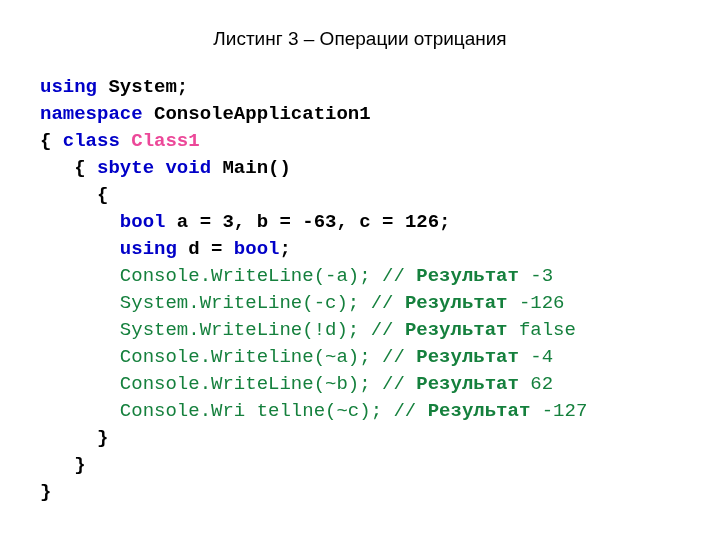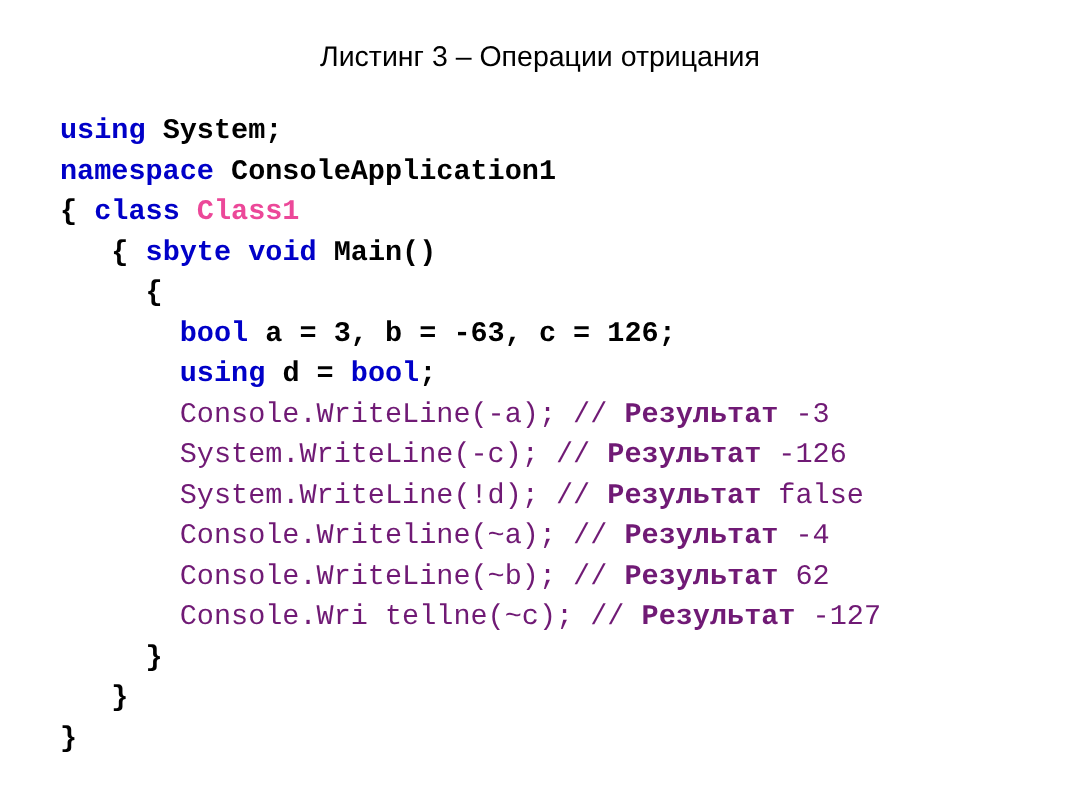--- a/index.html
+++ b/index.html
@@ -22,21 +22,21 @@
   }
   .code {
     font-family: Consolas, "Courier New", monospace;
     font-size: 19px;
     line-height: 1.42;
     white-space: pre;
     color: #000;
   }
   .kw  { color: #0000c8; font-weight: bold; }
   .typ { color: #ec4899; font-weight: bold; }
-  .grn { color: #701a75; }
+  .grn { color: #15803d; }
   .bld { font-weight: bold; margin-top: 17px; }
 
   .tok { display: inline; }
 </style>
 </head>
 <body>
 
 <div class="page">
   <div class="title">Листинг 3 – Операции отрицания</div>
 

